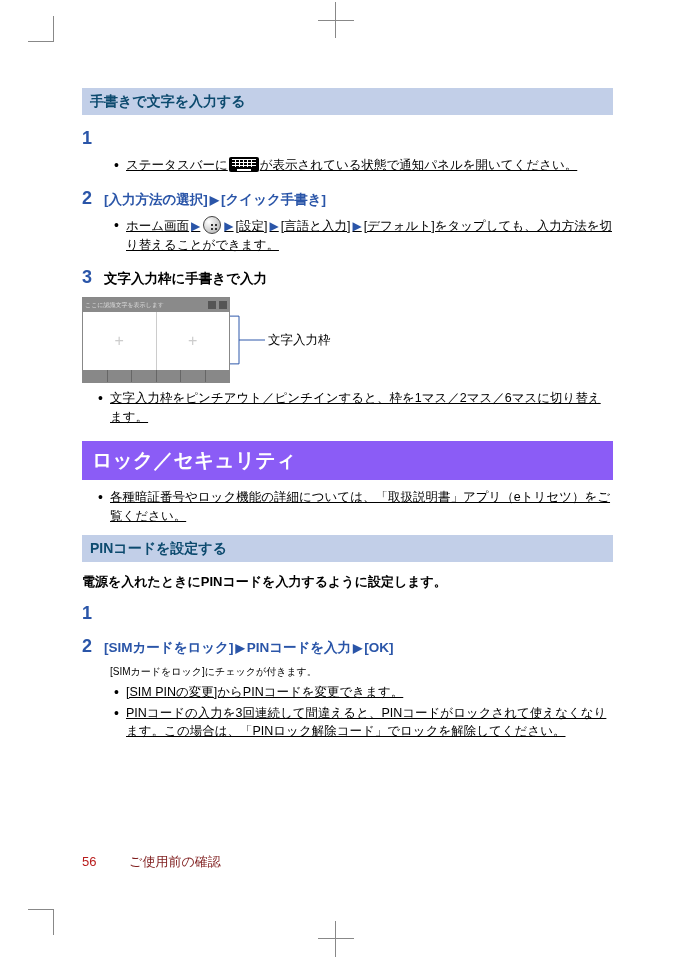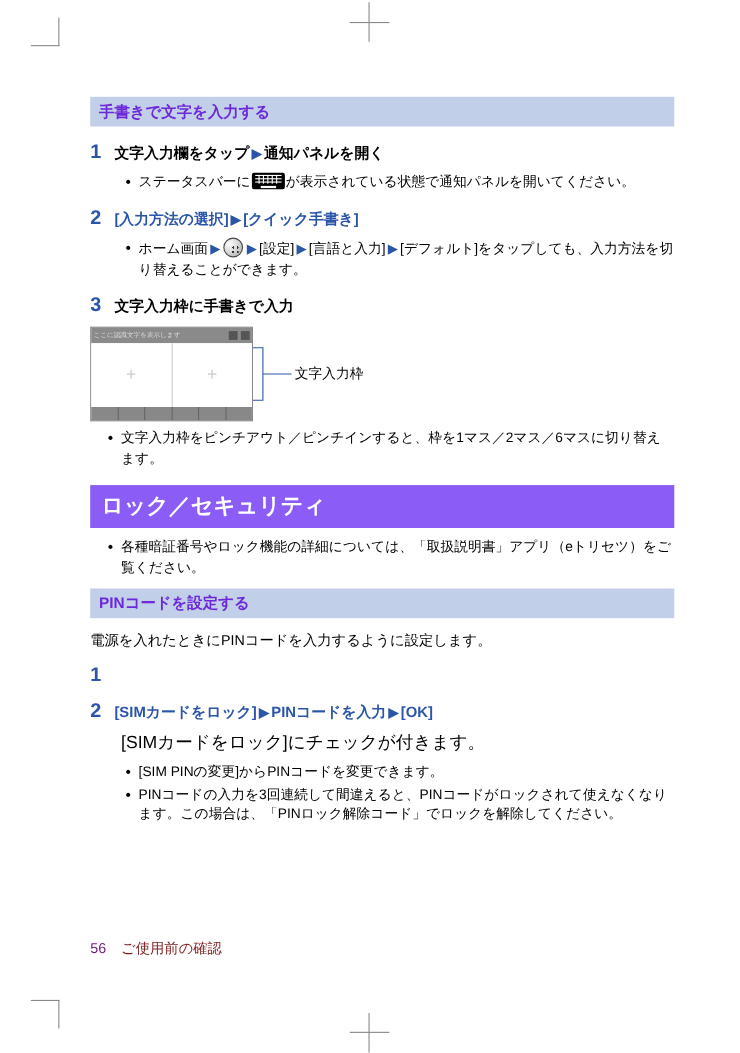--- a/index.html
+++ b/index.html
@@ -52,21 +52,21 @@
   .crop-bc::before, .crop-bc::after {
     content: "";
     position: absolute;
     background: #888;
   }
   .crop-bc::before { left: -1px; bottom: 0; width: 1px; height: 36px; }
   .crop-bc::after { left: -18px; bottom: 18px; width: 36px; height: 1px; }
 
   .subsection-bar {
     background: #c2cfe8;
-    color: #6d28d9;
+    color: #0c4a6e;
     font-weight: bold;
     padding: 3px 8px;
     font-size: 14px;
     margin: 6px 0 10px 0;
   }
   .main-section {
     background: #8b5cf6;
     color: #fff;
     font-weight: bold;
     font-size: 20px;
@@ -91,20 +91,21 @@
   }
   .tri {
     color: #2a55a8;
     font-size: 12px;
     padding: 0 2px;
   }
   .tri::before { content: "▶"; }
   .bullets {
     list-style: none;
     margin: 4px 0 10px 30px;
+    text-decoration: underline;
   }
   .bullets li {
     position: relative;
     padding-left: 14px;
     margin: 2px 0;
     font-size: 12.5px;
   }
   .bullets li::before {
     content: "•";
     position: absolute;
@@ -215,50 +216,47 @@
     width: 38px;
     align-self: stretch;
     position: relative;
   }
   .callout-conn svg {
     position: absolute;
     left: -1px; top: 0; width: 100%; height: 100%;
   }
   .callout-label { font-size: 12.5px; text-align: center; }
 
-  .lead { font-weight: normal; font-size: 13px; margin: 6px 0 8px 0; }
-  .after-sim-text { margin-left: 28px; font-size: 16px; margin-top:4px;}
+  .lead { font-weight: bold; font-size: 13px; margin: 6px 0 8px 0; }
+  .after-sim-text { margin-left: 28px; font-size: 10px; margin-top:4px;}
 
   .footer {
     position: absolute;
     left: 82px;
     bottom: 86px;
     font-size: 13px;
   }
-  .footer .pnum { color: #701a75; margin-right: 10px; }
+  .footer .pnum { color: #b91c1c; margin-right: 29px; }
   .footer .ftxt { color: #7f1d1d; }
 </style>
 </head>
 <body>
 
 <div class="crop-tl"></div>
 <div class="crop-tc"></div>
 <div class="crop-bl"></div>
 <div class="crop-bc"></div>
 
 <div class="page">
 
   <div class="subsection-bar">手書きで文字を入力する</div>
 
   <div class="step">
     <div class="step-head">
       <span class="step-num">1</span>
-      <span class="step-title">
-        <span>文字入力欄をタップ</span><span class="tri"></span><span>通知パネルを開く</span>
-      </span>
     </div>
     <ul class="bullets">
       <li>
         <span>ステータスバーに</span><span class="inline-keyboard-icon"></span><span>が表示されている状態で通知パネルを開いてください。</span>
       </li>
     </ul>
   </div>
 
   <div class="step">
     <div class="step-head">

